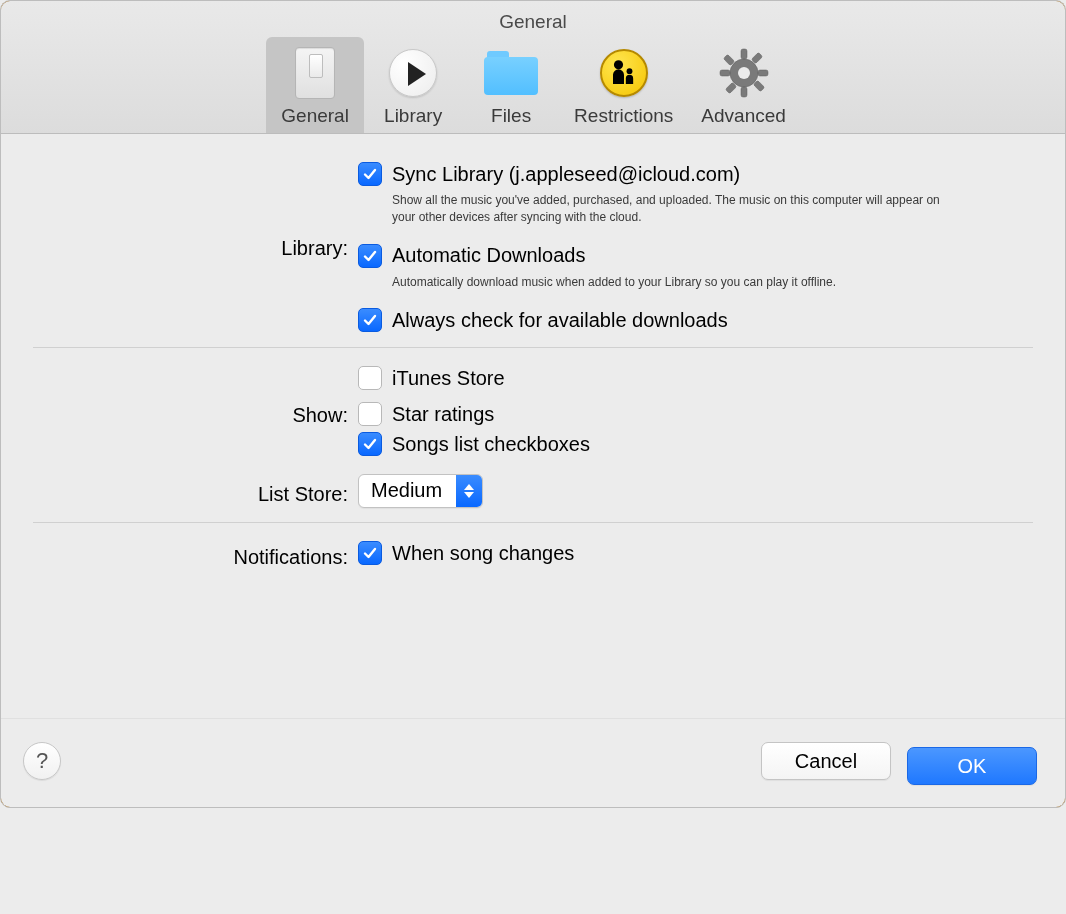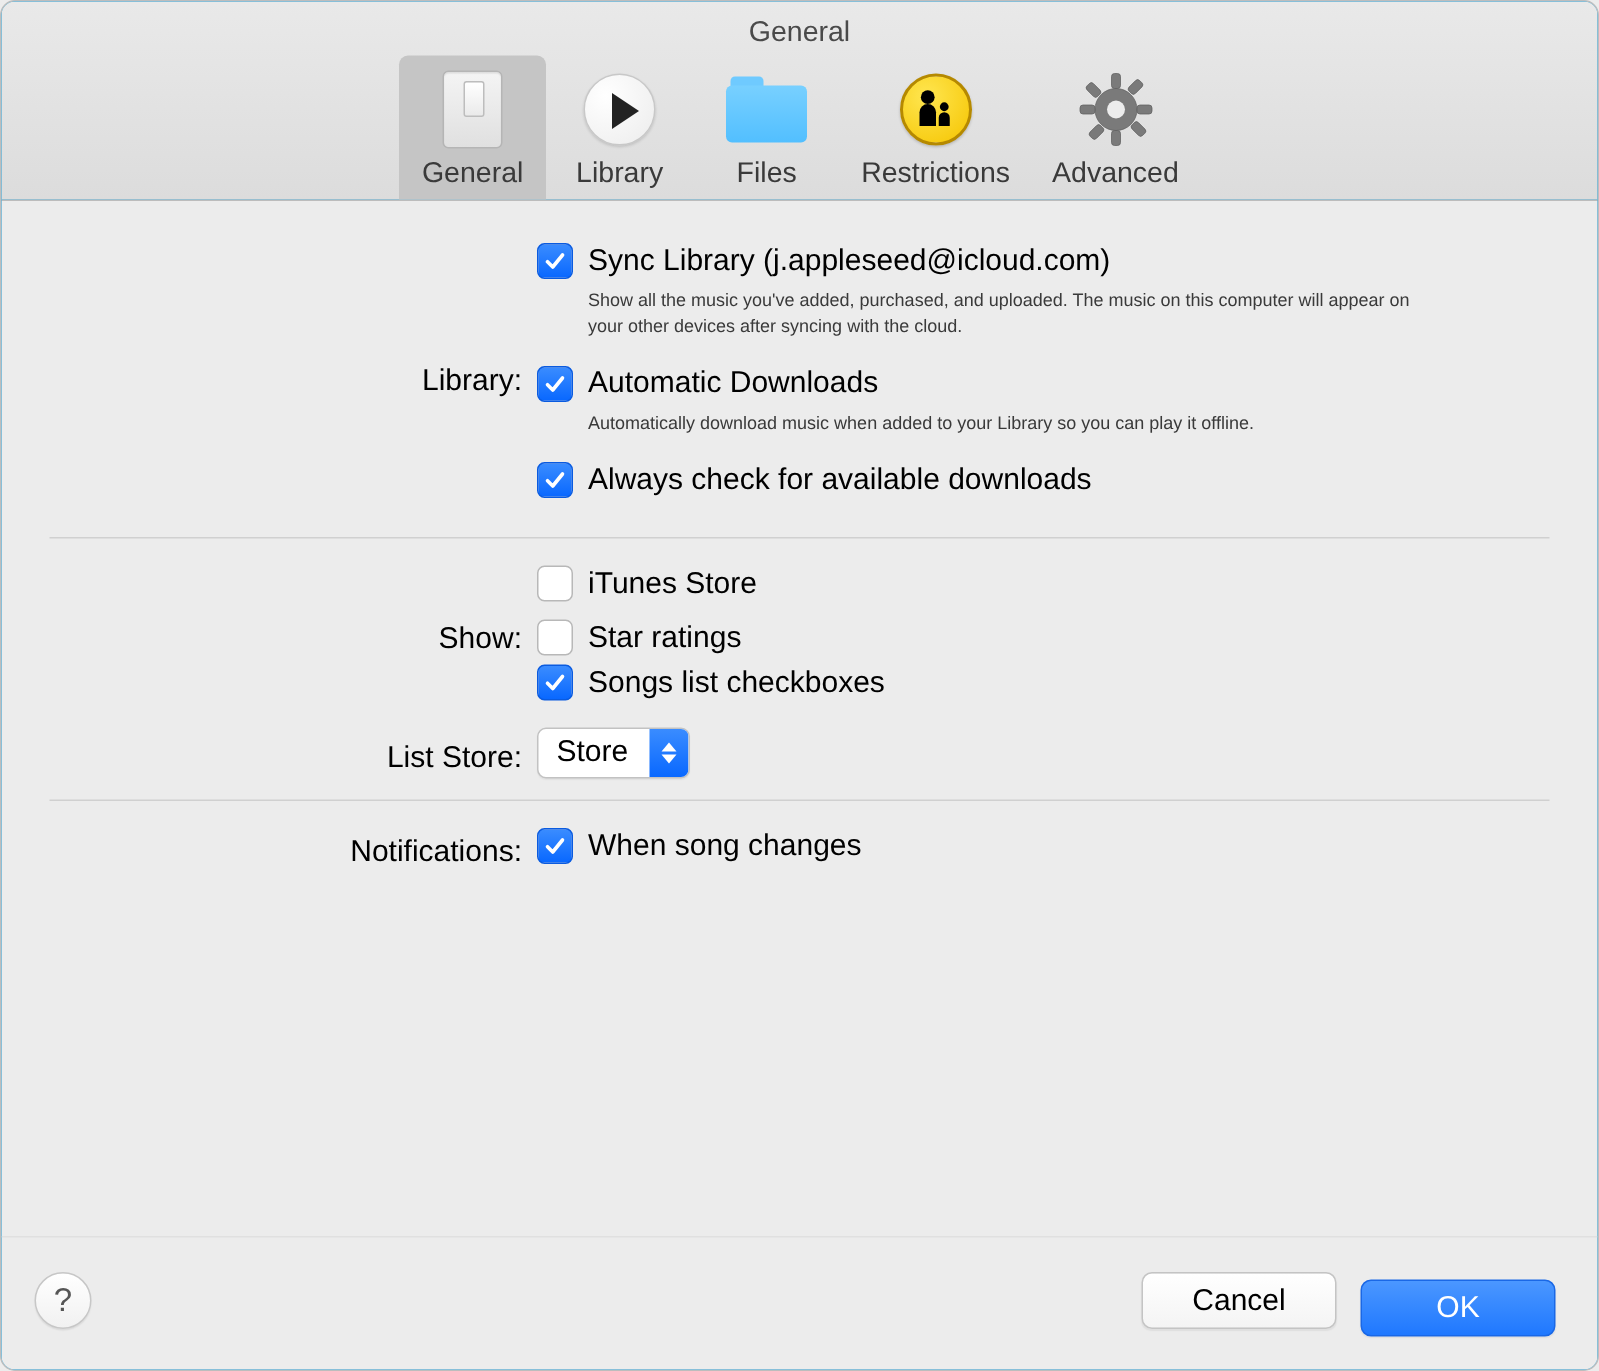--- a/index.html
+++ b/index.html
@@ -5,23 +5,23 @@
   * { box-sizing: border-box; }
   html, body { margin:0; padding:0; }
   body {
     font-family: -apple-system, "Helvetica Neue", Helvetica, Arial, sans-serif;
     width:1066px; height:914px;
     background:#ececec;
     color:#000;
     -webkit-font-smoothing:antialiased;
   }
   .window {
-    width:1066px; height:914px;
+    width:1066px; height:808px;
     display:flex; flex-direction:column;
-    background:#0ea5e9;
+    background:#a16207;
     border:1px solid #bdbdbd;
     border-radius:10px;
     overflow:hidden;
   }
 
   
   .titlebar {
     background:linear-gradient(to bottom,#e9e9e9,#dcdcdc);
     border-bottom:1px solid #bcbcbc;
   }
@@ -331,21 +331,21 @@
         <div class="checkbox-line">
           <div class="cb checked">
             <svg viewBox="0 0 16 16">
                 <path d="M3 8.5 L6.5 12 L13 4" stroke="#fff" stroke-width="2.4" fill="none" stroke-linecap="round" stroke-linejoin="round"></path>
               </svg>
           </div>
           <span>Automatic Downloads</span>
         </div>
         <div class="help-text">Automatically download music when added to your Library so you can play it offline.</div>
 
-        <div class="checkbox-line" style="margin-bottom:12px;">
+        <div class="checkbox-line" style="margin-bottom:1px;">
           <div class="cb checked">
             <svg viewBox="0 0 16 16">
                 <path d="M3 8.5 L6.5 12 L13 4" stroke="#fff" stroke-width="2.4" fill="none" stroke-linecap="round" stroke-linejoin="round"></path>
               </svg>
           </div>
           <span>Always check for available downloads</span>
         </div>
       </div>
     </div>
 
@@ -370,21 +370,21 @@
           </div>
           <span>Songs list checkboxes</span>
         </div>
       </div>
     </div>
 
     <div class="row" style="margin-top:12px;">
       <div class="label-col" style="padding-top:6px;">List Store:</div>
       <div class="field-col">
         <div class="select">
-          <div class="sel-text">Store</div>
+          <div class="sel-text">Medium</div>
           <div class="sel-stepper"></div>
         </div>
       </div>
     </div>
 
     <div class="divider"></div>
 
     <div class="row">
       <div class="label-col">Notifications:</div>
       <div class="field-col">

